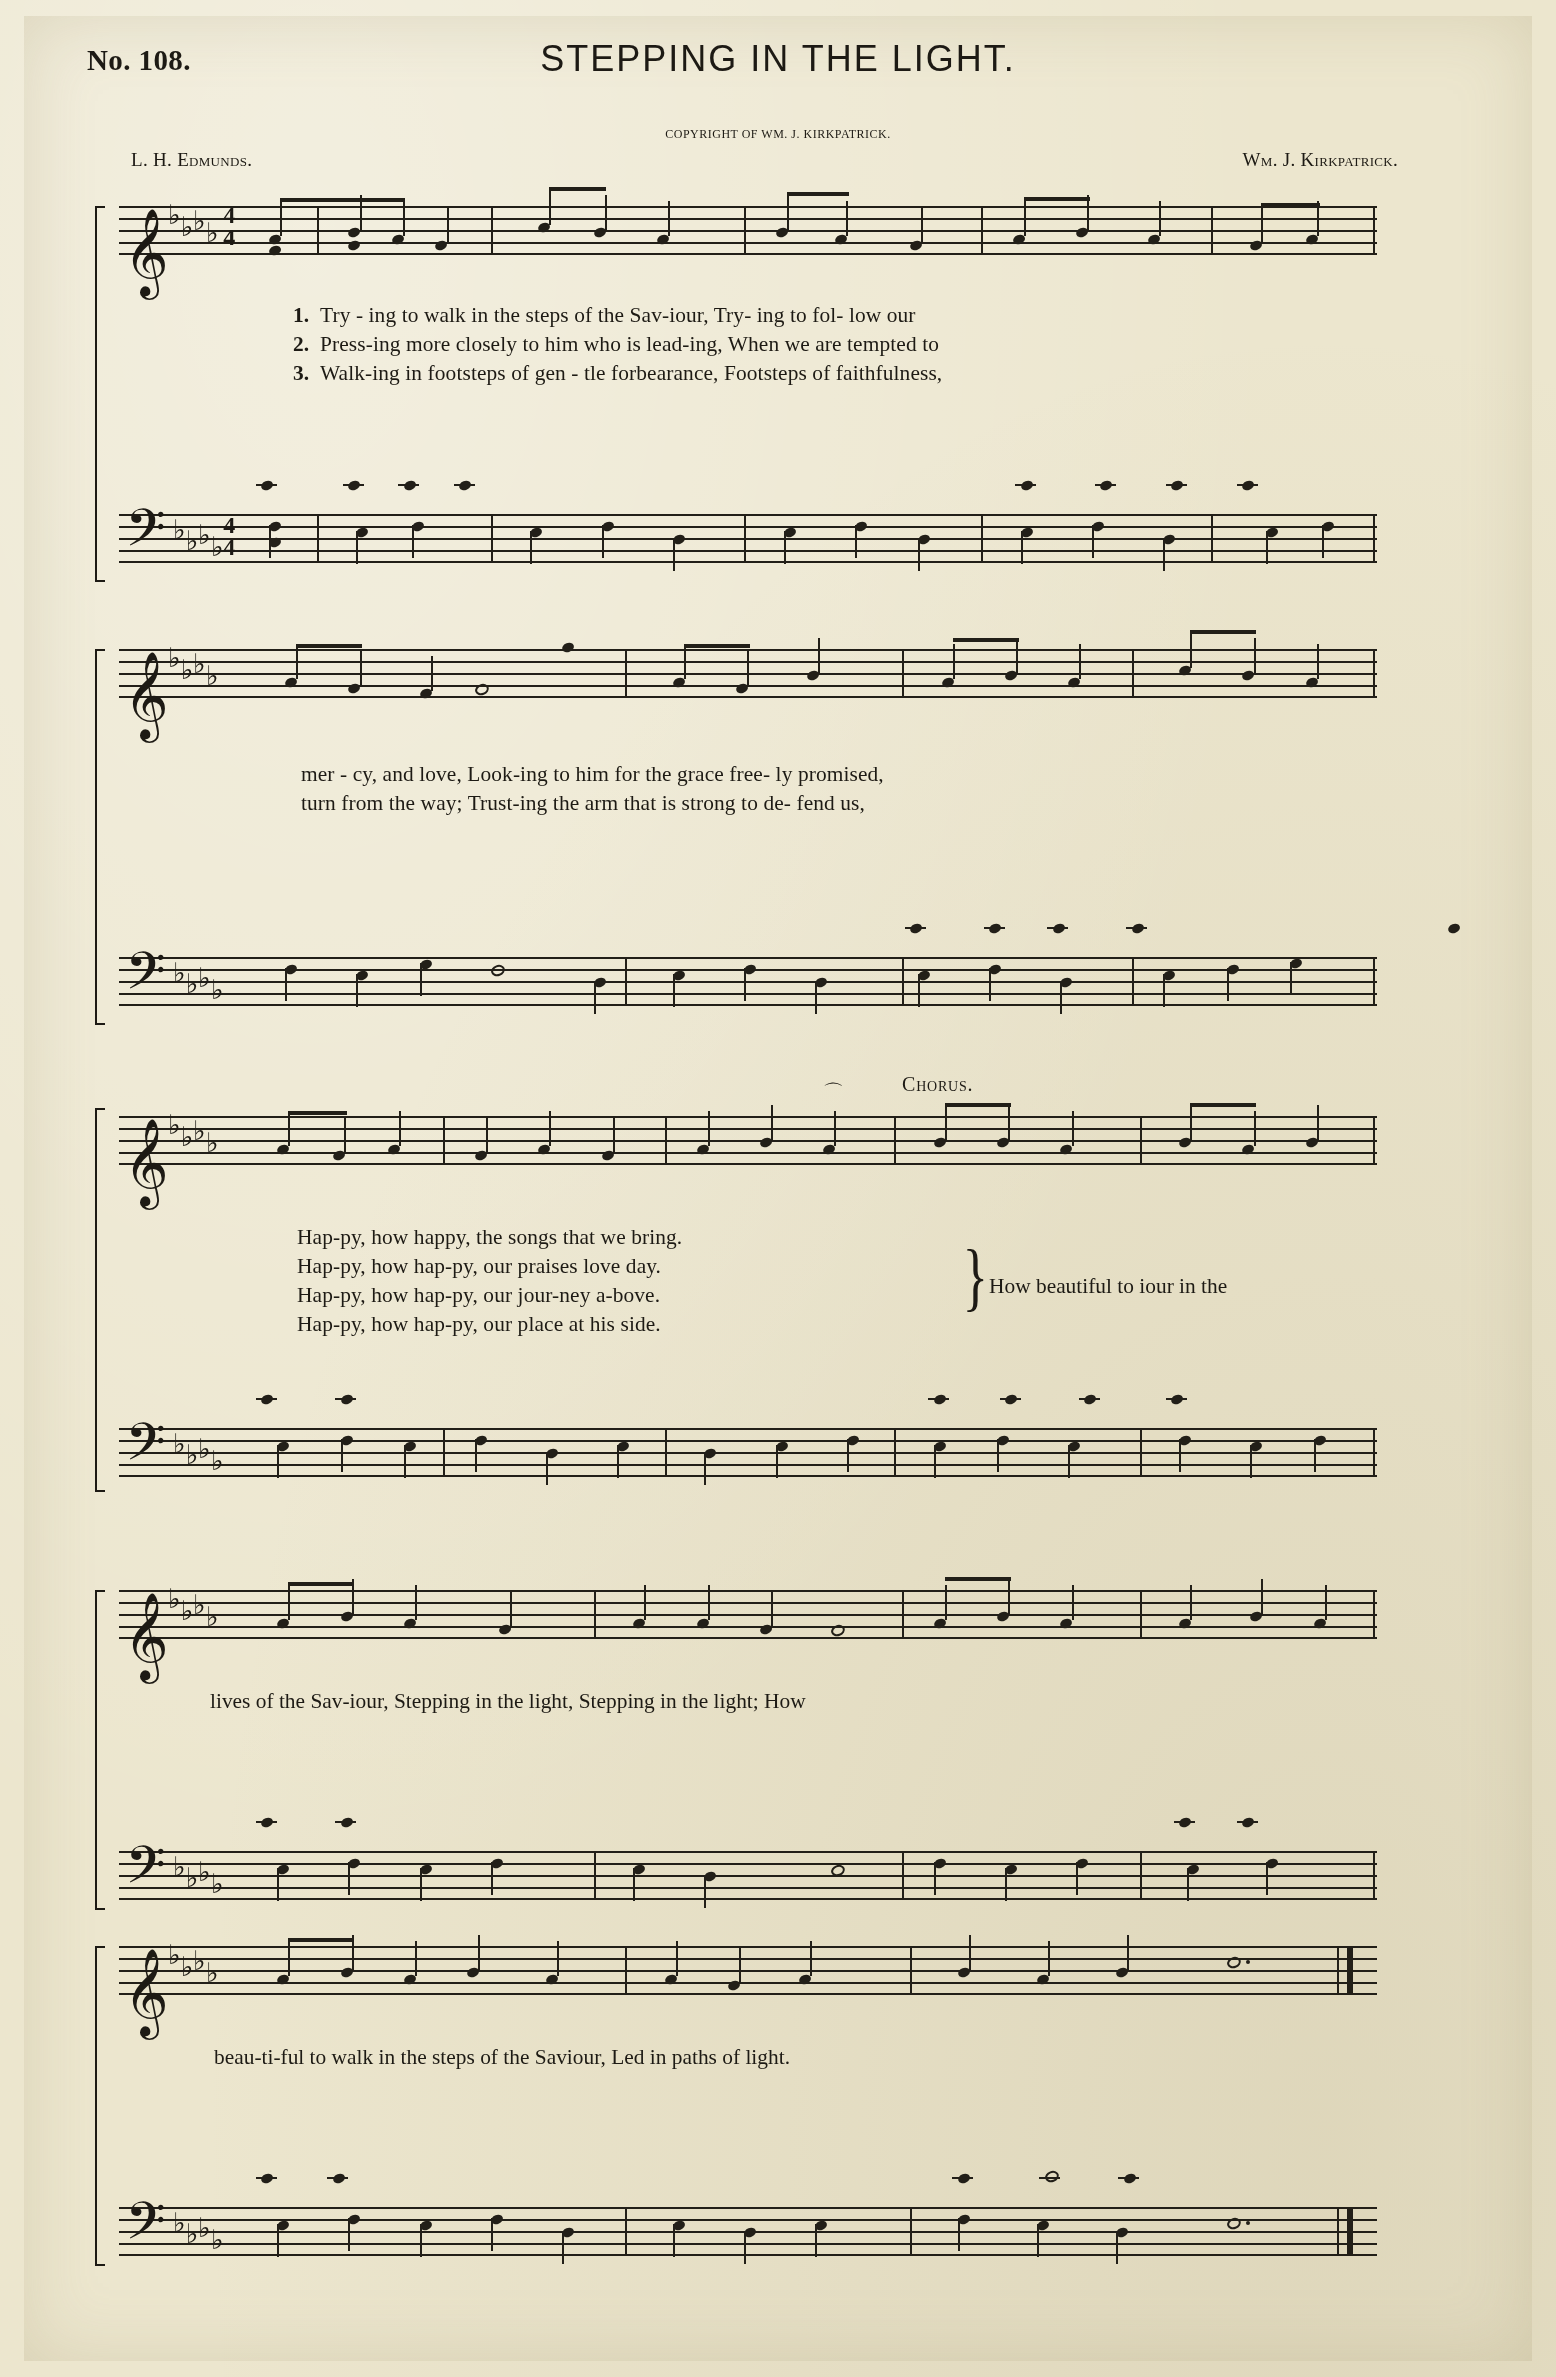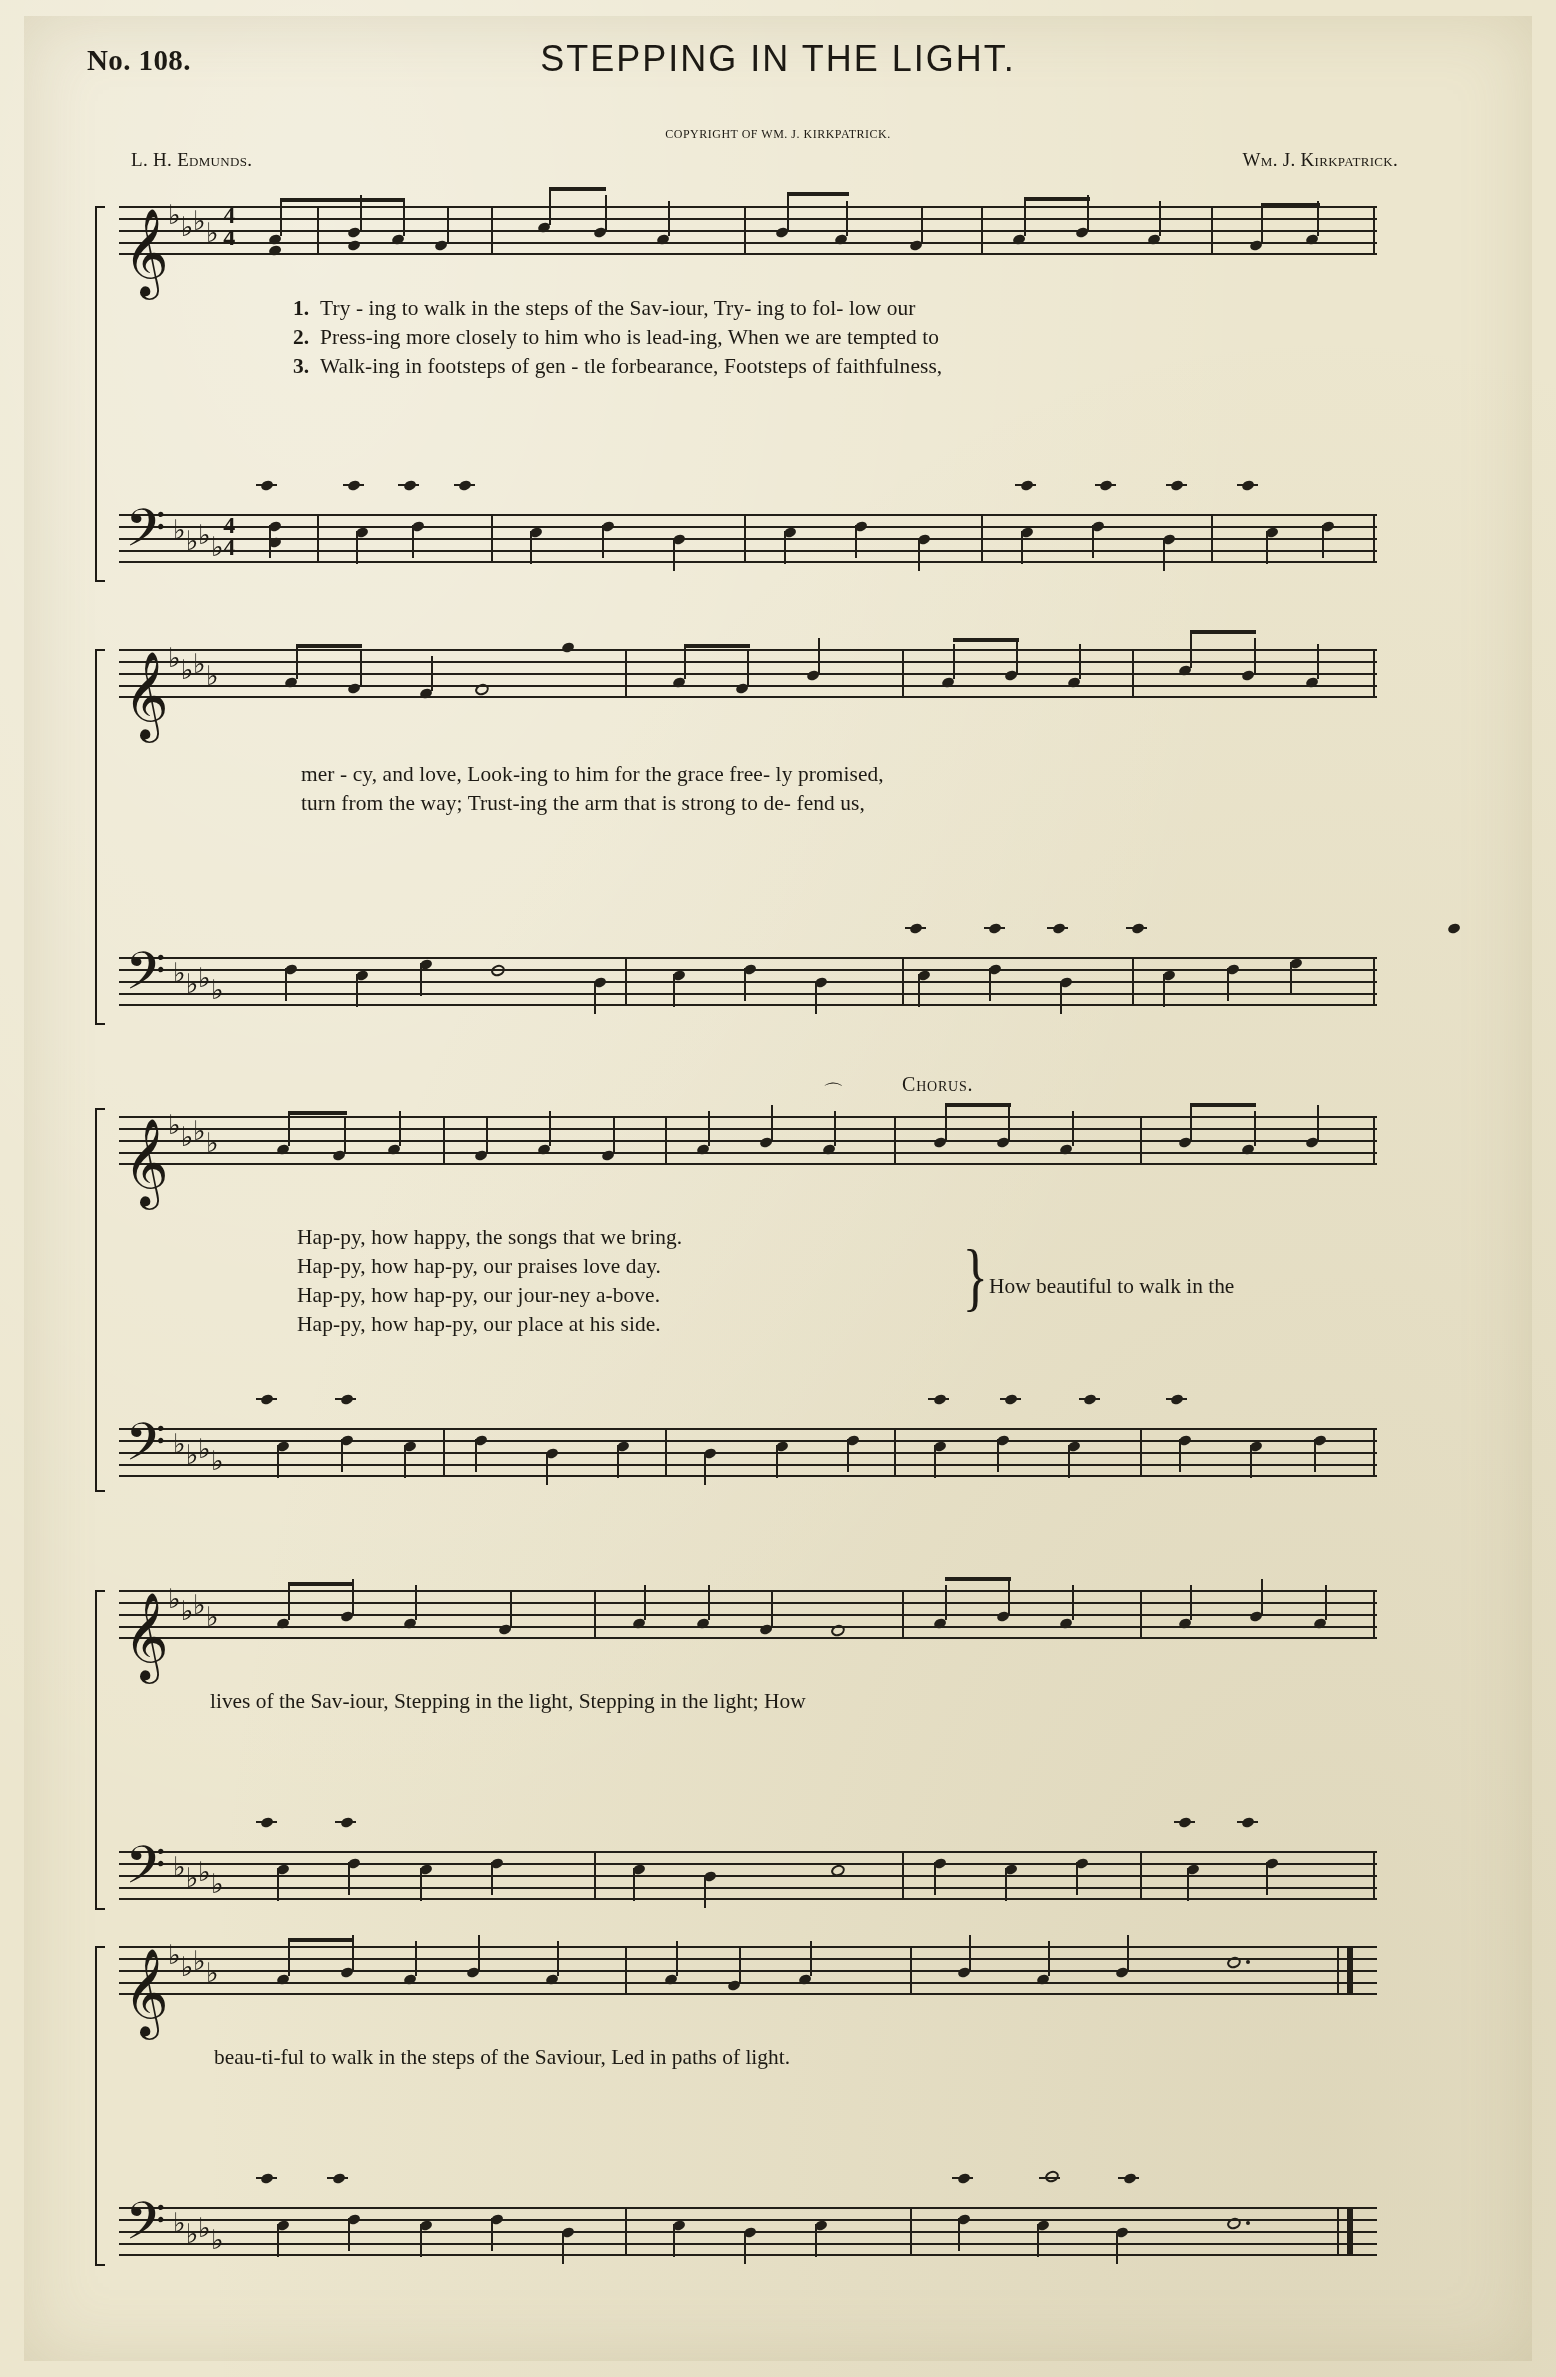--- a/index.html
+++ b/index.html
@@ -300,21 +300,21 @@
       <div class="beam" style="left:905px;top:-9.5px;width:66px;"></div>
       <div class="nh" style="left:1029px;top:28.5px;"></div>
         <div class="stem" style="left:1040px;top:-4.7px;height:35px;"></div>
       <div class="nh" style="left:1131px;top:35px;"></div>
         <div class="stem" style="left:1142px;top:1.6px;height:35px;"></div>
       <div class="nh" style="left:1187px;top:28.5px;"></div>
         <div class="stem" style="left:1198px;top:-4.7px;height:35px;"></div>
       <div class="beam" style="left:1142px;top:-3.2px;width:59px;"></div>
     </div>
 
-    <div class="lyric-block" style="left:198px;top:96px;font-family:Liberation Serif, serif;">
+    <div class="lyric-block" style="left:198px;top:103px;font-family:Liberation Serif, serif;">
       <span class="lyric-line">
         <span class="lyric-num">1.</span><span>Try - ing to walk in the steps of the Sav-iour, Try- ing to fol- low our</span>
       </span>
       <span class="lyric-line">
         <span class="lyric-num">2.</span><span>Press-ing more closely to him who  is lead-ing, When we are tempted to</span>
       </span>
       <span class="lyric-line">
         <span class="lyric-num">3.</span><span>Walk-ing in footsteps of gen - tle  forbearance, Footsteps of faithfulness,</span>
       </span>
     </div>
@@ -563,21 +563,21 @@
         <div class="stem" style="left:1198px;top:-11px;height:35px;"></div>
     </div>
 
     <div class="lyric-block" style="left:202px;top:131px;">
       <span class="lyric-line">Hap-py, how happy, the songs that we bring.</span>
       <span class="lyric-line">Hap-py, how hap-py,  our praises love day.</span>
       <span class="lyric-line">Hap-py, how hap-py,  our jour-ney a-bove.</span>
       <span class="lyric-line">Hap-py, how hap-py,  our place at his side.</span>
     </div>
     <div class="brace-right" style="left:862px;top:150px;">}</div>
-    <div class="chorus-text" style="left:894px;top:182px;">How beautiful to walk in the</div>
+    <div class="chorus-text" style="left:894px;top:182px;">How beautiful to iour in the</div>
 
     <div class="staff" style="top:336px;">
       <div class="line"></div>
         <div class="line"></div>
         <div class="line"></div>
         <div class="line"></div>
         <div class="line"></div>
       <div class="clef bass">𝄢</div>
       <div class="keysig" style="left:54px;top:6.3px;">
         <span style="position:absolute;left:0;top:-4.7px;">♭</span>

